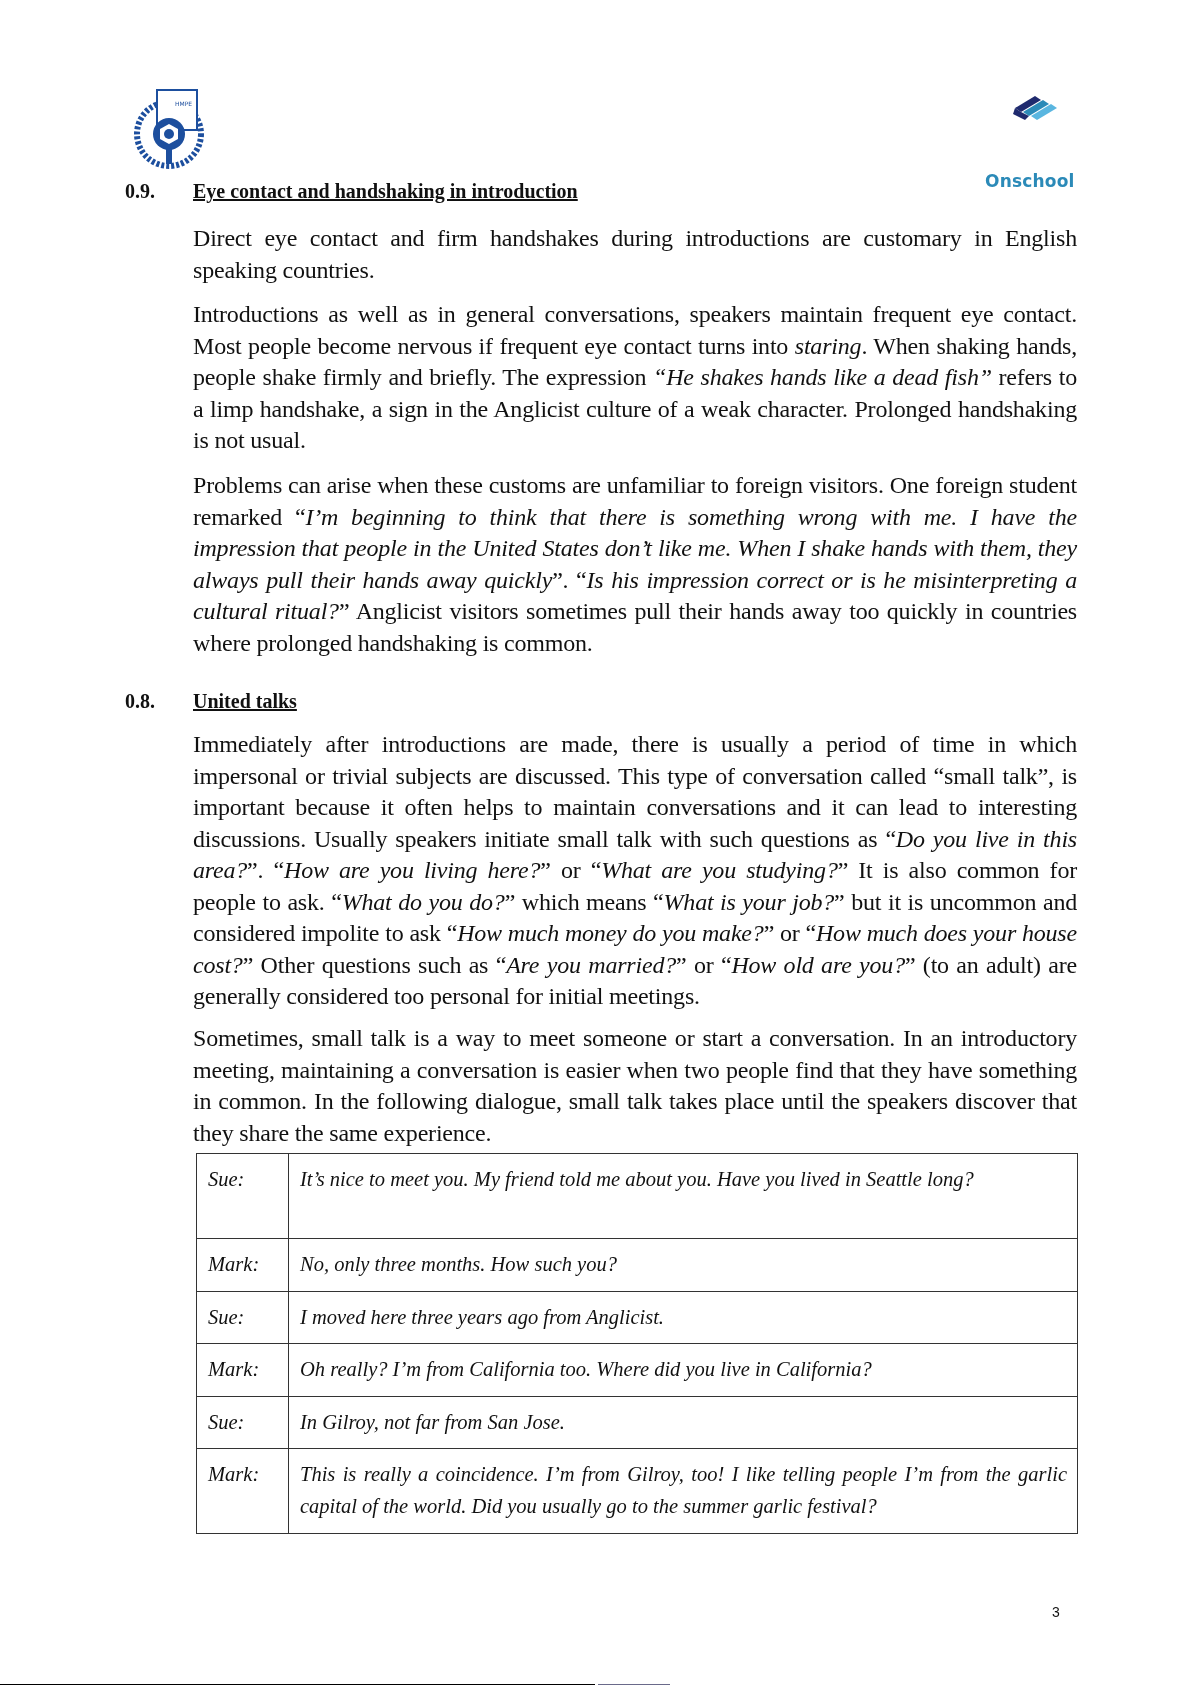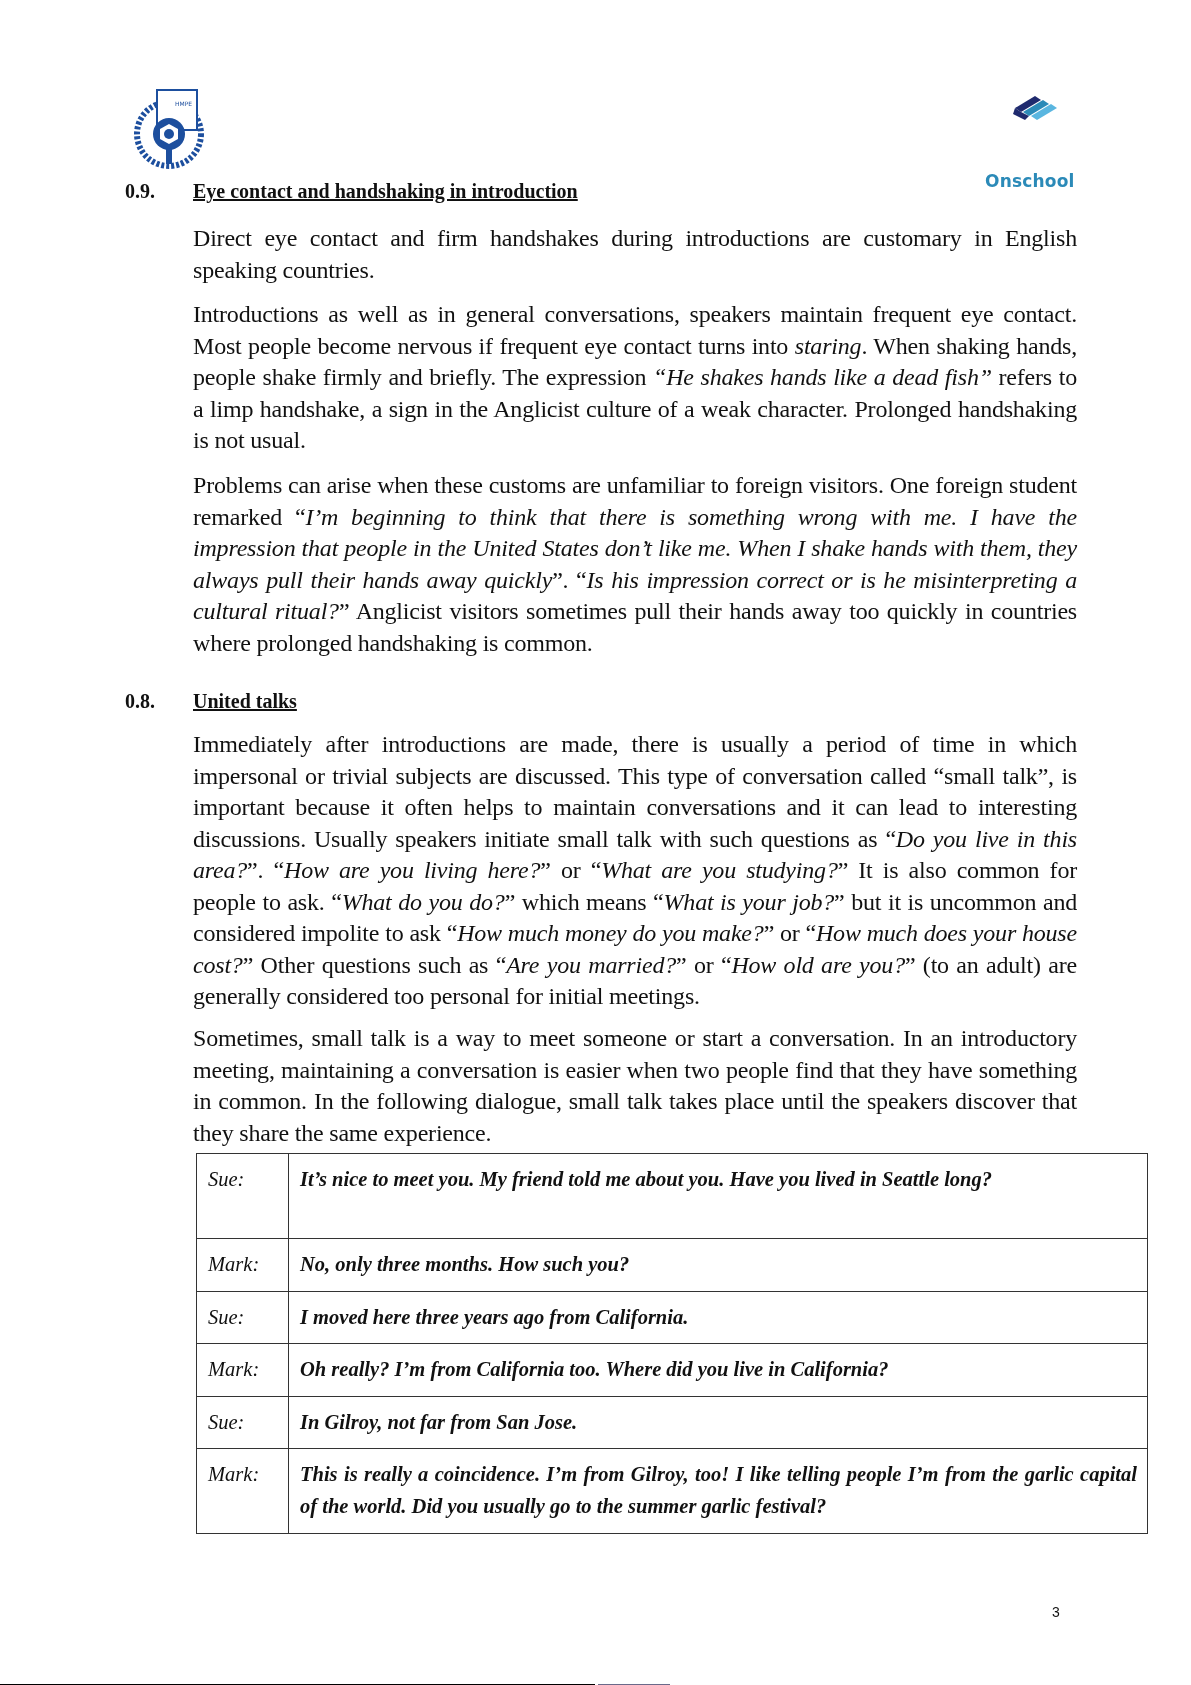--- a/index.html
+++ b/index.html
@@ -9,25 +9,25 @@
   .logo-right { position: absolute; left: 985px; top: 88px; width: 100px; height: 62px; }
   .onschool-text { position: absolute; left: 985px; top: 126px; font-family: "DejaVu Sans", sans-serif;
                    font-weight: bold; font-size: 17px; color: #2b8ab8; letter-spacing: 0.2px; margin-top: 45px; }
   .content { position: absolute; left: 0; top: 0; width: 1191px; }
   .heading { position: absolute; left: 125px; font-weight: bold; font-size: 20px; }
   .heading .num { position: absolute; left: 0; }
   .heading .title { position: absolute; left: 68px; white-space: nowrap; text-decoration: underline; }
   .para { position: absolute; left: 193px; width: 884px; font-size: 24px; line-height: 31.5px;
           text-align: justify; letter-spacing: -0.2px; }
   .para i { font-style: italic; }
-  table.dialogue { position: absolute; left: 196px; top: 1153px; width: 952px; border-collapse: collapse;
+  table.dialogue { position: absolute; left: 196px; top: 1153px; width: 882px; border-collapse: collapse;
                    font-style: italic; font-size: 20.5px; }
   table.dialogue td { border: 1.5px solid #333; vertical-align: top; padding: 10px 10px 10px 11px; line-height: 31.5px; }
   table.dialogue td.speaker { width: 70px; }
-  table.dialogue td.line { text-align: justify; font-weight: bold; }
+  table.dialogue td.line { text-align: justify; }
   .page-number { position: absolute; left: 1052px; top: 1604px; font-family: "Liberation Sans", sans-serif; font-size: 14px; }
   .bottom-rule { position: absolute; left: 0; top: 1684px; width: 595px; height: 2px; background: #000; }
   .bottom-rule2 { position: absolute; left: 598px; top: 1684px; width: 72px; height: 2px; background: #6a6a8a; }
 </style>
 </head>
 <body>
 
 <div class="logo-left">
   <svg width="76" height="82" viewBox="0 0 76 82">
     <circle cx="36" cy="46" r="32" fill="none" stroke="#1d4f9e" stroke-width="6" stroke-dasharray="3 2"></circle>
@@ -74,21 +74,21 @@
       <tr>
         <td class="speaker" style="height:64px">Sue:</td>
         <td class="line">It’s nice to meet you. My friend told me about you. Have you lived in Seattle long?</td>
       </tr>
       <tr>
         <td class="speaker">Mark:</td>
         <td class="line">No, only three months. How such you?</td>
       </tr>
       <tr>
         <td class="speaker">Sue:</td>
-        <td class="line">I moved here three years ago from California.</td>
+        <td class="line">I moved here three years ago from Anglicist.</td>
       </tr>
       <tr>
         <td class="speaker">Mark:</td>
         <td class="line">Oh really? I’m from California too. Where did you live in California?</td>
       </tr>
       <tr>
         <td class="speaker">Sue:</td>
         <td class="line">In Gilroy, not far from San Jose.</td>
       </tr>
       <tr>

